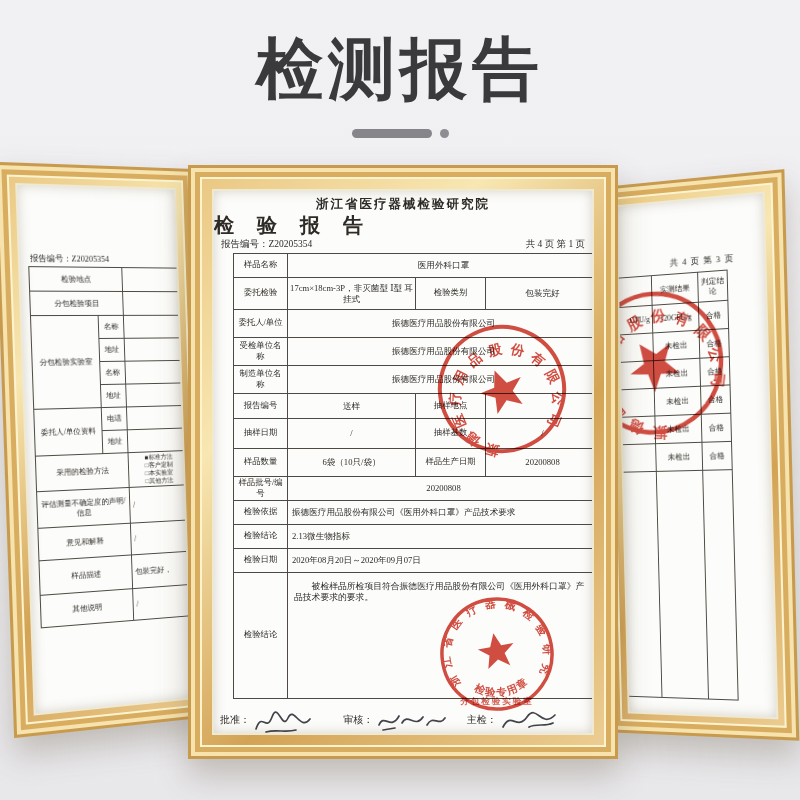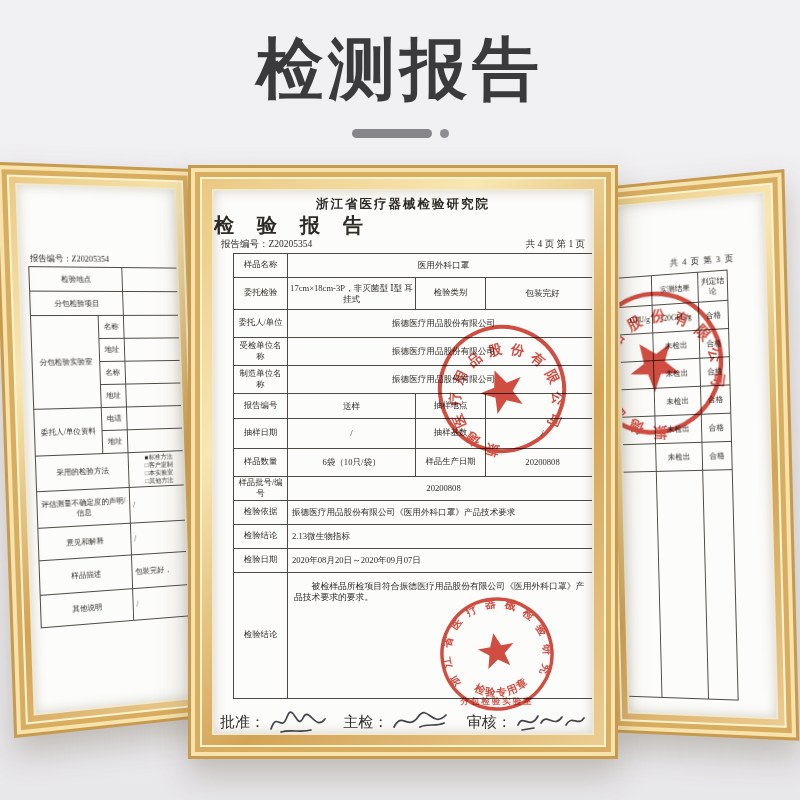--- a/index.html
+++ b/index.html
@@ -46,21 +46,21 @@
     font-size:12.5px;font-weight:bold;letter-spacing:2px;}
   .c-title{position:absolute;top:21px;left:0;width:100%;text-align:left;
     font-size:20px;font-weight:bold;letter-spacing:9px;}
   .c-repline{position:absolute;top:47px;left:7px;right:7px;display:flex;
     justify-content:space-between;font-size:9.5px;}
   .c-table{position:absolute;top:62px;left:19px;width:366px;font-size:8.6px;}
   .c-table td.lbl{font-size:8.4px;}
   .c-concl-val{text-align:left !important;vertical-align:top !important;
     padding:8px 6px 4px 6px !important;text-indent:2em;line-height:1.65;font-size:8.8px;}
   .c-footer{position:absolute;top:522px;left:6px;right:2px;display:flex;
-    font-size:15px;align-items:flex-start;}
+    font-size:10px;align-items:flex-start;}
   .c-footer .sig-group{flex:1;display:flex;align-items:flex-start;white-space:nowrap;}
   .sig{margin:-4px 0 0 2px;opacity:.85;}
   
   .l-repline{position:absolute;top:66px;left:10px;font-size:8.3px;white-space:nowrap;}
   .l-table{position:absolute;top:79px;left:8px;width:158px;font-size:7.6px;}
   .l-table td{padding:0 1px;}
   .l-options{text-align:left;font-size:6.4px;line-height:1.45;white-space:nowrap;}
   .l-val{text-align:left !important;padding-left:3px !important;}
   
   .r-pageline{position:absolute;top:56px;right:30px;font-size:8.8px;letter-spacing:1px;white-space:nowrap;}
@@ -323,26 +323,26 @@
     <div class="seal-caption" style="left:223px;top:505px;width:120px">分包检验实验室</div>
 
     <div class="c-footer">
       <div class="sig-group">
         <span>批准：</span>
         <svg class="sig" width="66" height="26" viewBox="0 0 66 26">
           <path d="M4,20 C10,2 14,24 20,8 S30,22 36,9 S48,23 58,10 M14,23 C24,20 34,24 44,21" fill="none" stroke="#23232e" stroke-width="1.7" stroke-linecap="round"></path>
         </svg>
       </div>
       <div class="sig-group">
+        <span>审核：</span>
+        <svg class="sig" width="72" height="26" viewBox="0 0 72 26">
+          <path d="M4,16 C9,4 16,22 24,7 M27,14 C33,3 40,20 48,8 M52,16 C58,5 64,18 70,9 M8,21 L20,19" fill="none" stroke="#23232e" stroke-width="1.7" stroke-linecap="round"></path>
+        </svg>
+      </div>
+      <div class="sig-group">
         <span>主检：</span>
         <svg class="sig" width="60" height="26" viewBox="0 0 60 26">
           <path d="M4,18 C12,2 18,22 28,8 S42,20 56,6 M30,18 C38,14 46,18 54,14" fill="none" stroke="#23232e" stroke-width="1.7" stroke-linecap="round"></path>
         </svg>
       </div>
-      <div class="sig-group">
-        <span>审核：</span>
-        <svg class="sig" width="72" height="26" viewBox="0 0 72 26">
-          <path d="M4,16 C9,4 16,22 24,7 M27,14 C33,3 40,20 48,8 M52,16 C58,5 64,18 70,9 M8,21 L20,19" fill="none" stroke="#23232e" stroke-width="1.7" stroke-linecap="round"></path>
-        </svg>
-      </div>
     </div>
   </div>
 </div>
 
 </body></html>

